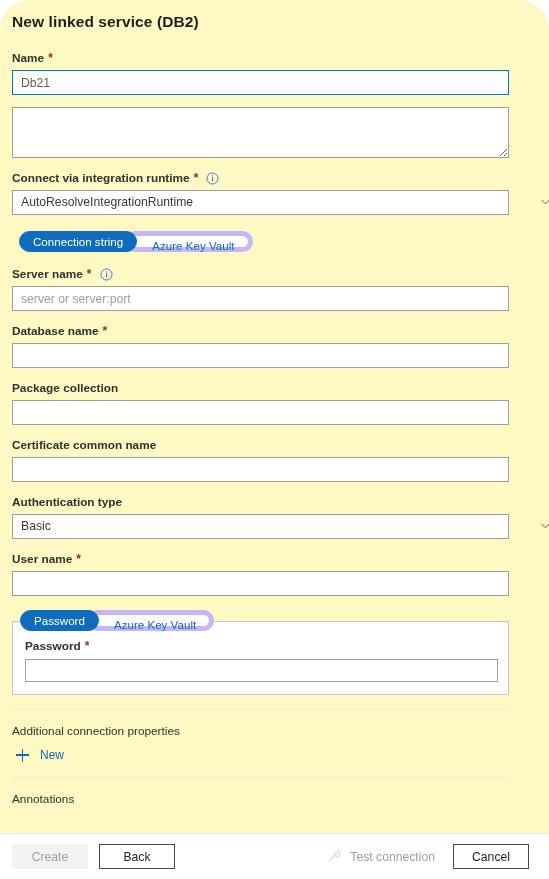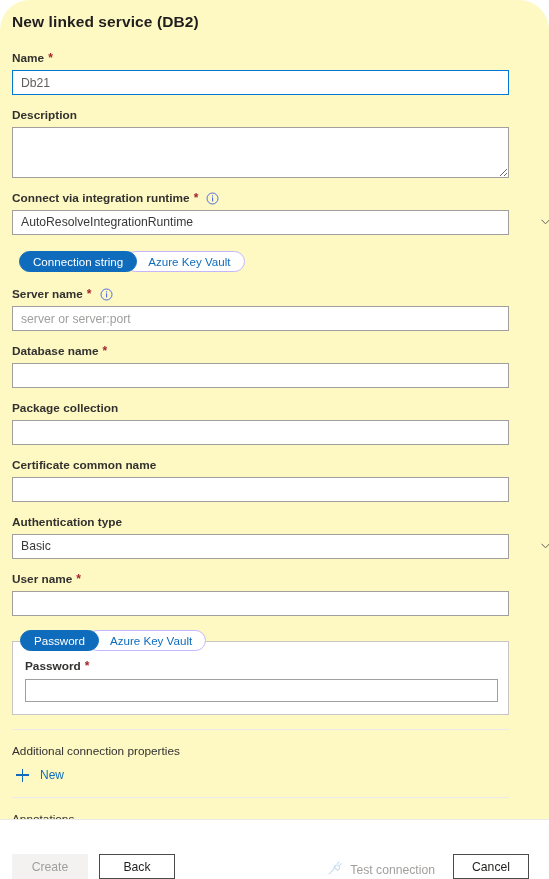--- a/index.html
+++ b/index.html
@@ -157,21 +157,21 @@
     background: #0f6cbd;
     color: #ffffff;
     border: 1px solid #0f6cbd;
     font-weight: 400;
     position: relative;
     z-index: 2;
   }
   .pill.off {
     background: #ffffff;
     color: #0f6cbd;
-    border: 1px solid #c4b5fd;
+    border: 5px solid #c4b5fd;
     margin-left: -12px;
     padding-left: 22px;
     position: relative;
     z-index: 1;
   }
 
   
   .pw-block {
     position: relative;
     margin-top: 14px;
@@ -241,24 +241,24 @@
     position: absolute;
     background: #0f6cbd;
   }
   .plus::before { left: 6px; top: 0; width: 1.4px; height: 13px; }
   .plus::after  { top: 5.8px; left: 0; height: 1.4px; width: 13px; }
   .new-label { color:#0f6cbd; }
 
   
   .footer {
     flex: 0 0 auto;
-    height: 60px;
+    height: 46px;
     border-top: 1px solid #edebe9;
     display: flex;
-    align-items: flex-end;
+    align-items: center;
     padding: 0 12px;
     box-sizing: border-box;
     background: #fff;
   }
   .btn {
     box-sizing: border-box;
     height: 25px;
     min-width: 76px;
     font-family: "Liberation Sans", sans-serif;
     font-size: 12.2px;
@@ -299,23 +299,20 @@
 
       <div class="field">
         <div class="label">
           <span>Name</span>
           <span class="req">*</span>
         </div>
         <input class="input focused" type="text" value="Db21" style="">
       </div>
 
       <div class="field">
-        <div class="label">
-          <span>Description</span>
-        </div>
         <textarea class="textarea" style=""></textarea>
       </div>
 
       <div class="field">
         <div class="label">
           <span>Connect via integration runtime</span>
           <span class="req">*</span>
           <span class="info-icon">
             <svg width="13" height="13" viewBox="0 0 13 13">
               <circle cx="6.5" cy="6.5" r="5.5" fill="none" stroke="#4f6bed" stroke-width="1"></circle>

